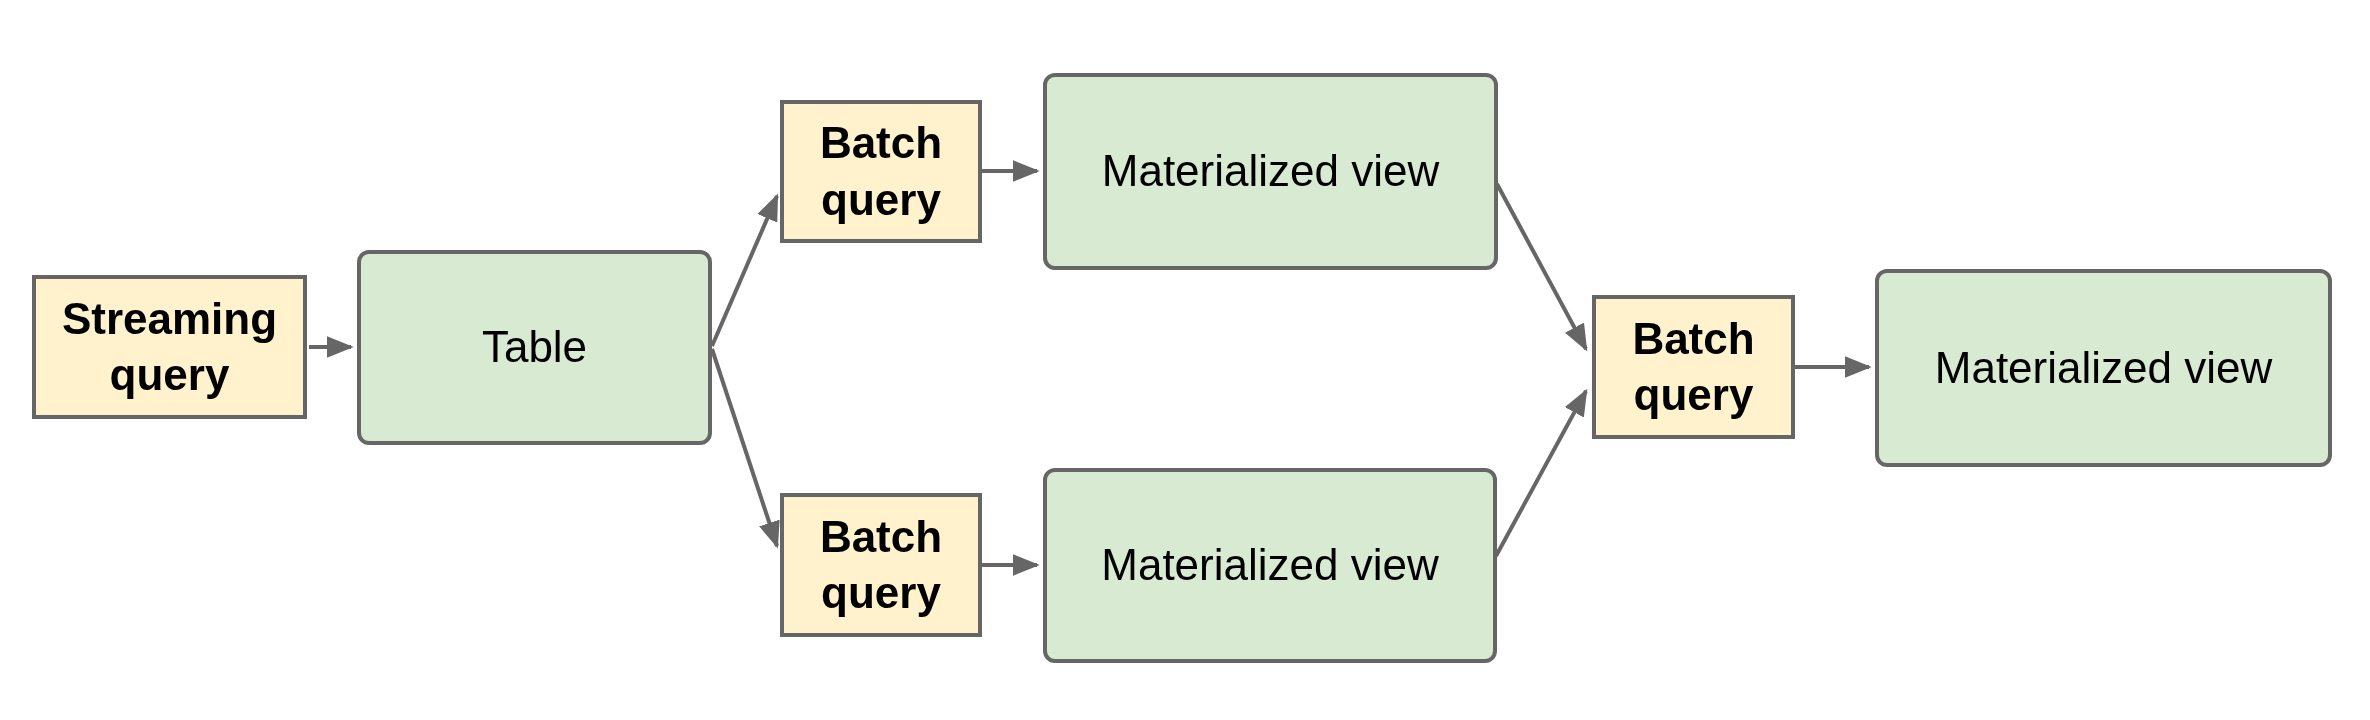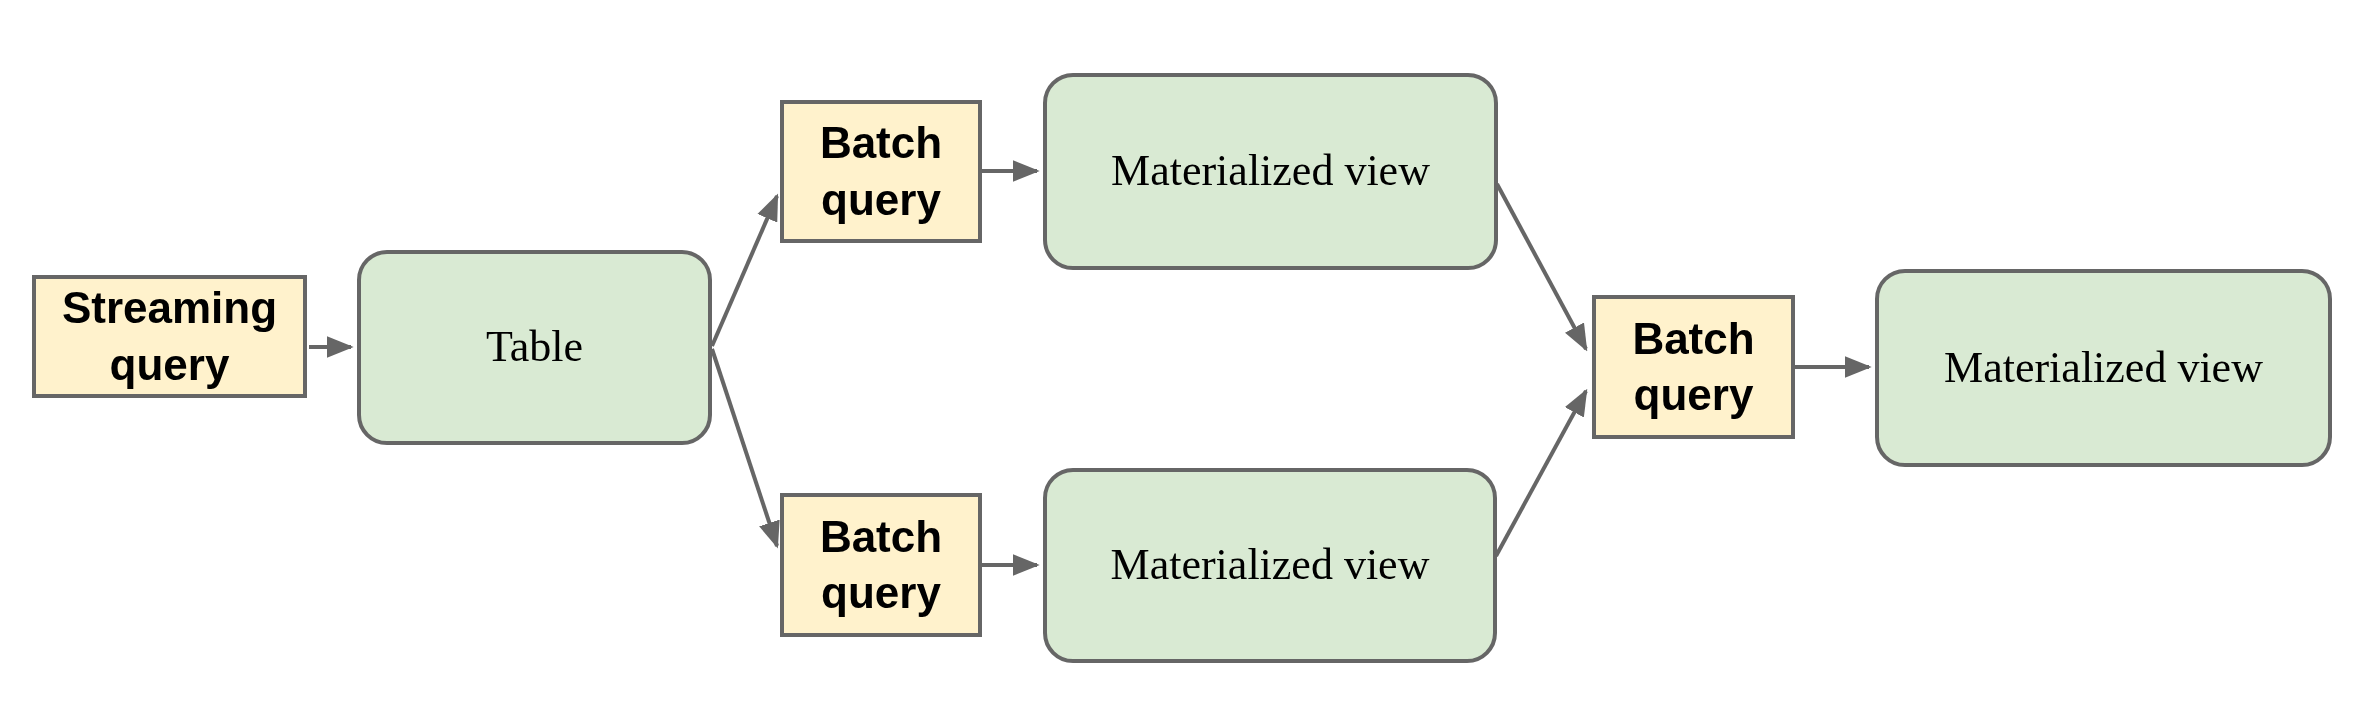--- a/index.html
+++ b/index.html
@@ -42,22 +42,21 @@
     color: var(--text, #000000);
   }
   .node-query {
     background: var(--query_fill, #fff2cc);
     border: 4px solid var(--border, #666666);
     font-weight: bold;
   }
   .node-view {
     background: var(--view_fill, #d9ead3);
     border: 4px solid var(--border, #666666);
-    border-radius: 30px;
-    font-family: Liberation Serif, serif;
+    border-radius: 12px;
   }
   .node-label {
     display: block;
     padding: 0 12px;
   }
 </style>
 </head>
 <body>
 
 <div class="canvas">
@@ -71,21 +70,21 @@
     <line class="edge" x1="309" y1="347" x2="351" y2="347" marker-end="url(#arrowhead)"></line>
     <line class="edge" x1="712" y1="346" x2="777" y2="196" marker-end="url(#arrowhead)"></line>
     <line class="edge" x1="712" y1="349" x2="777" y2="546" marker-end="url(#arrowhead)"></line>
     <line class="edge" x1="982" y1="171" x2="1037" y2="171" marker-end="url(#arrowhead)"></line>
     <line class="edge" x1="982" y1="565" x2="1037" y2="565" marker-end="url(#arrowhead)"></line>
     <line class="edge" x1="1497" y1="184" x2="1586" y2="349" marker-end="url(#arrowhead)"></line>
     <line class="edge" x1="1496" y1="556" x2="1586" y2="391" marker-end="url(#arrowhead)"></line>
     <line class="edge" x1="1795" y1="367" x2="1869" y2="367" marker-end="url(#arrowhead)"></line>
   </svg>
 
-  <div class="node node-query" style="left:32px; top:275px; width:275px; height:123px;">
+  <div class="node node-query" style="left:32px; top:275px; width:275px; height:144px;">
     <span class="node-label">Streaming query</span>
   </div>
 
   <div class="node node-view" style="left:357px; top:250px; width:355px; height:195px;">
     <span class="node-label">Table</span>
   </div>
 
   <div class="node node-query" style="left:780px; top:100px; width:202px; height:143px;">
     <span class="node-label">Batch query</span>
   </div>

